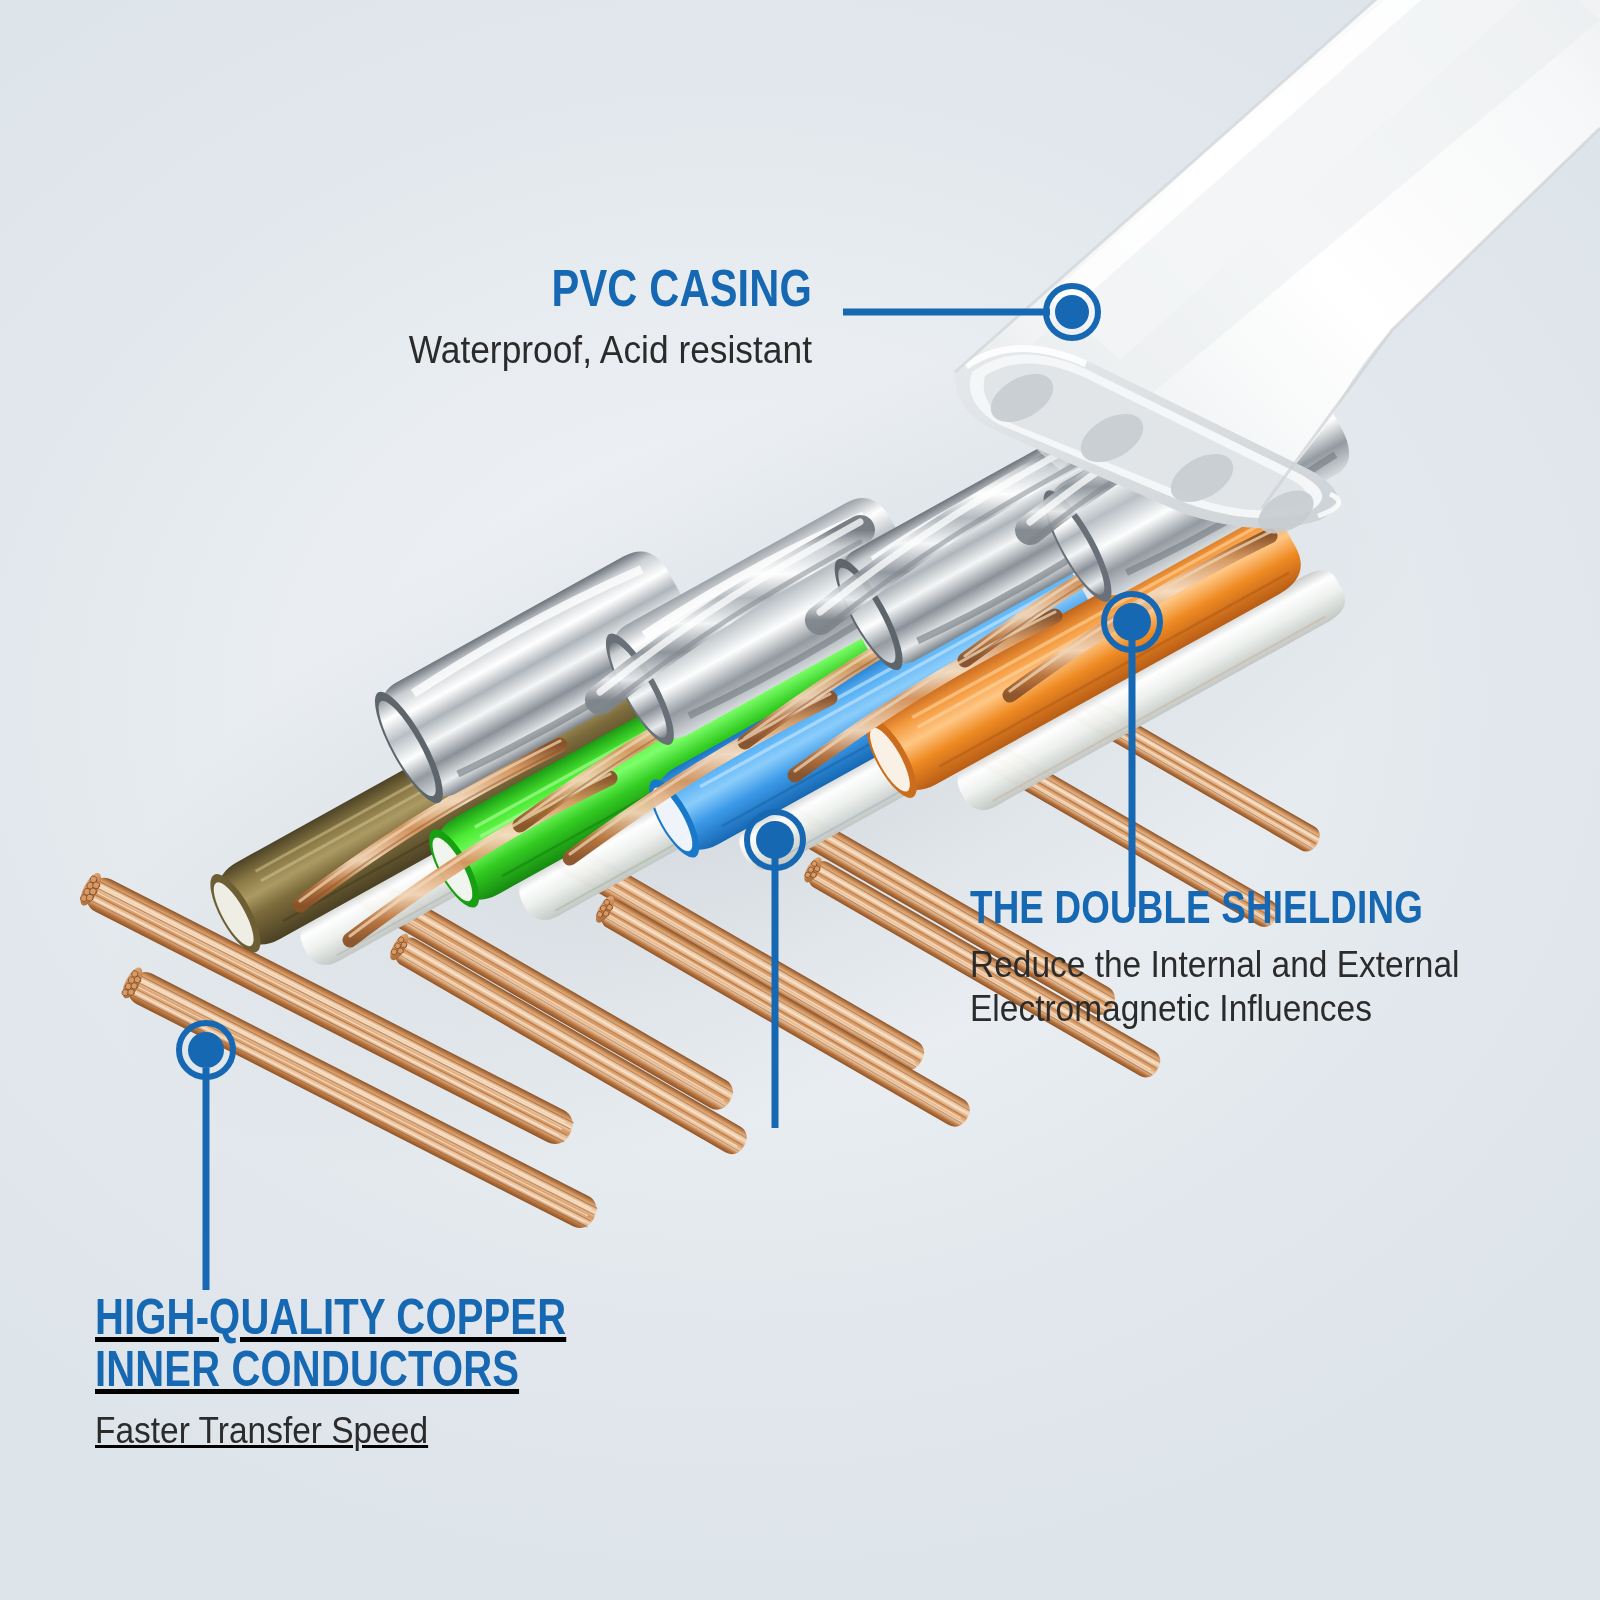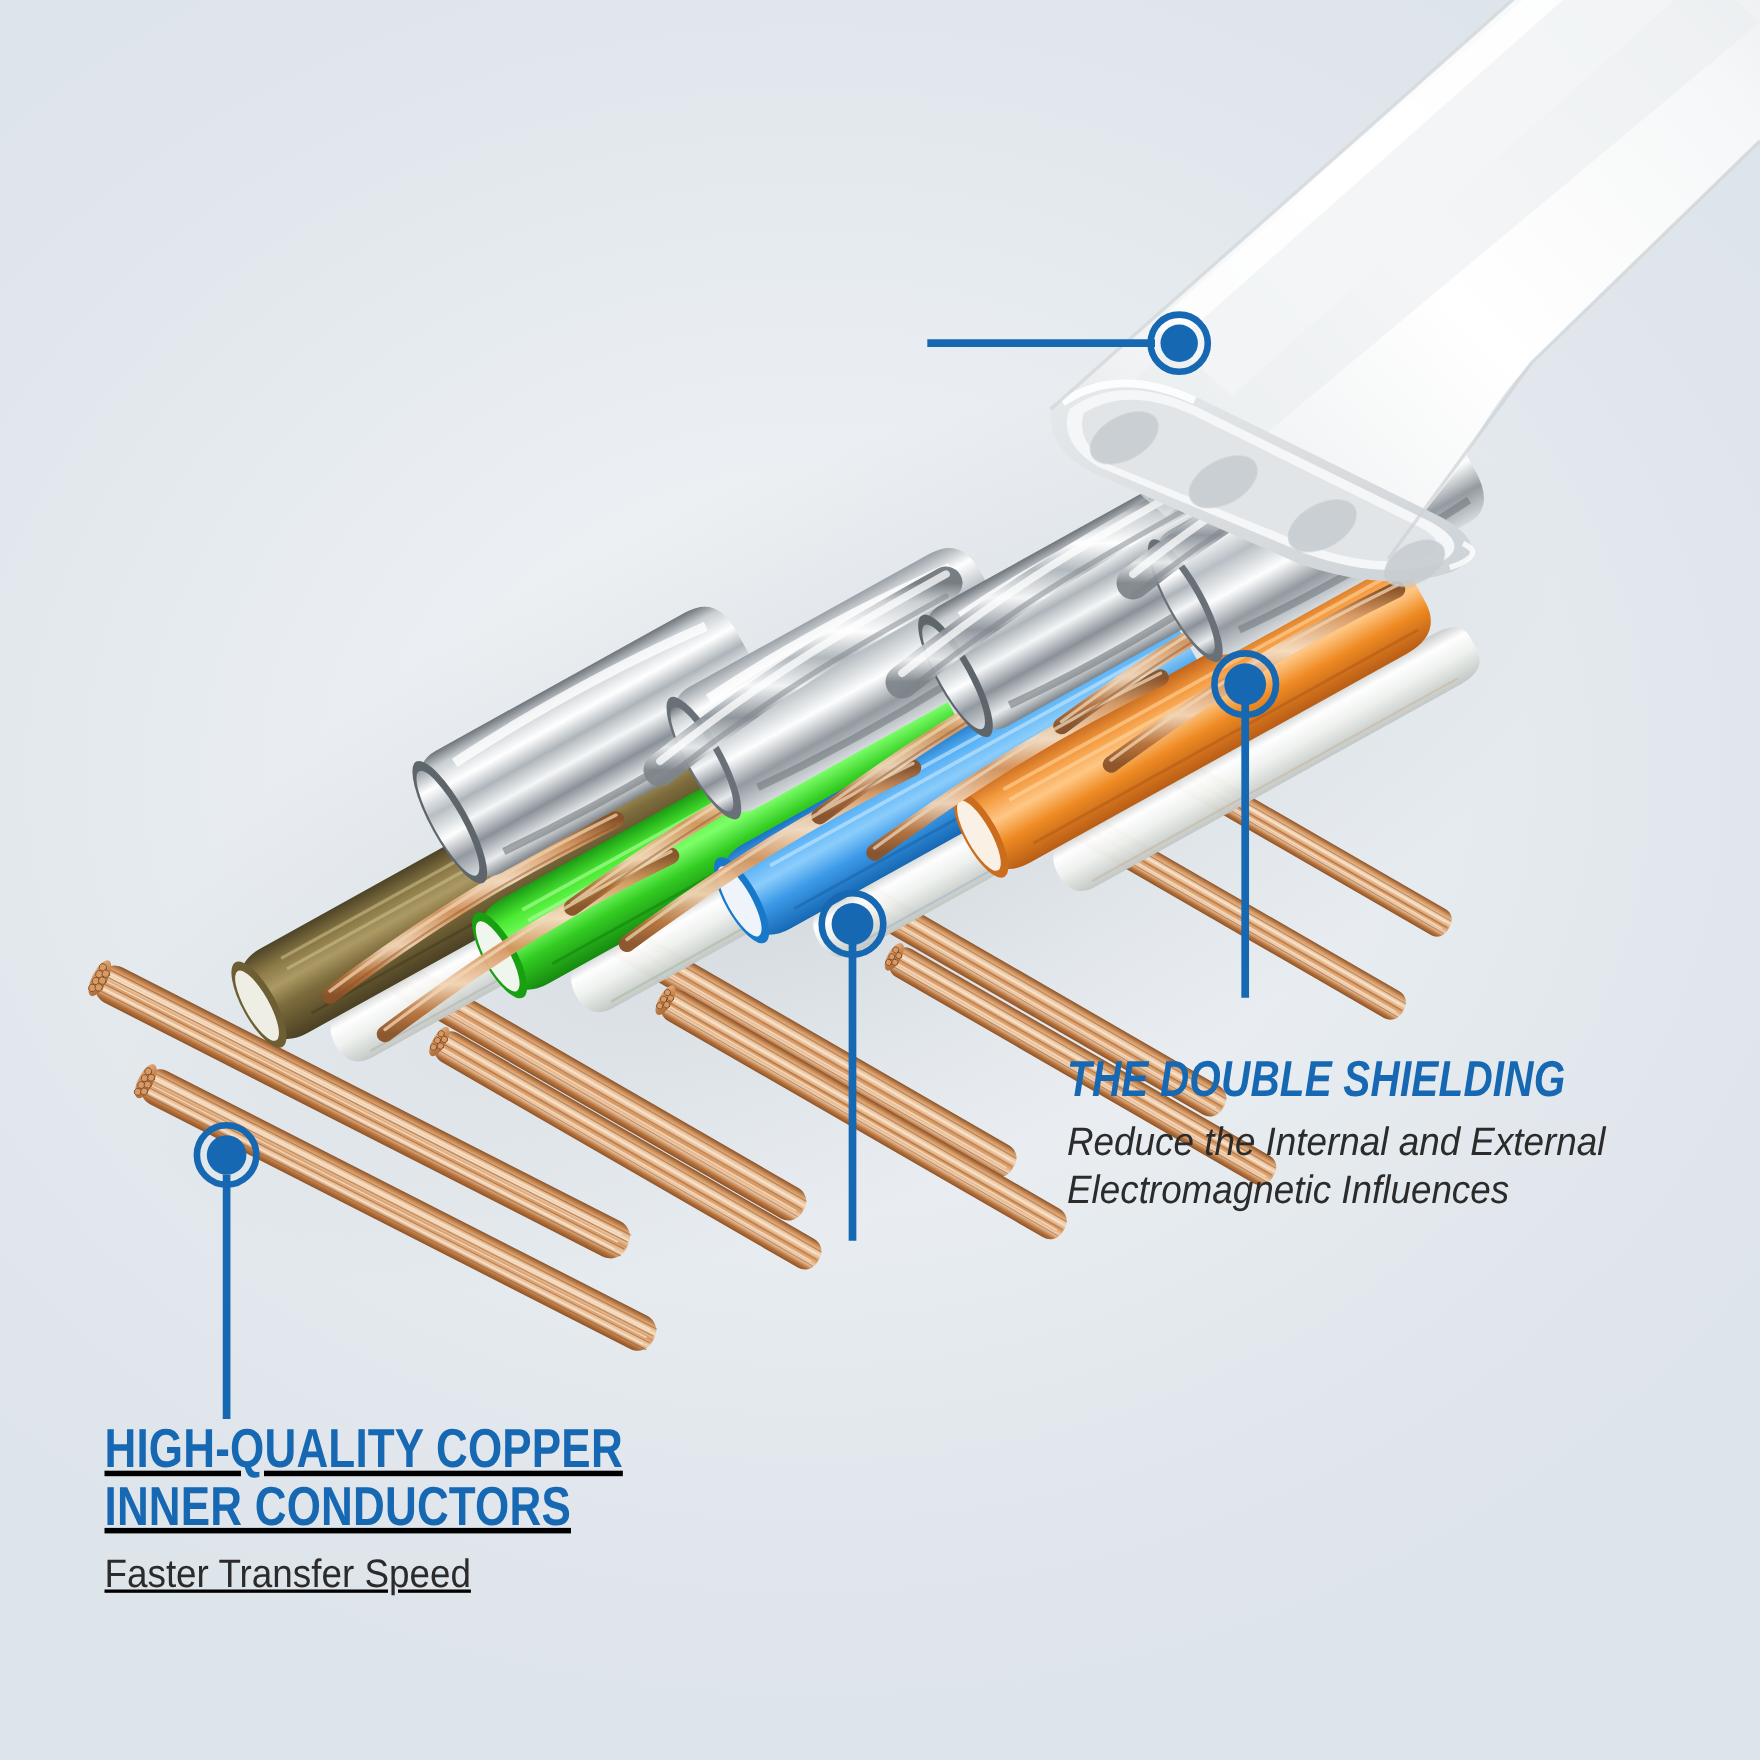--- a/index.html
+++ b/index.html
@@ -38,21 +38,21 @@
     white-space:nowrap;
   }
 
   
   #lbl-pvc{left:347px;top:262px;}
   #lbl-pvc .title{font-size:52px;transform-origin:right top;}
   #lbl-pvc .sub{font-size:38px;margin-top:12px;transform-origin:right top;}
   #lbl-pvc .rowwrap{text-align:right;width:465px;}
 
   
-  #lbl-shield{left:970px;top:957px;font-style:italic;}
+  #lbl-shield{left:970px;top:884px;}
   #lbl-shield .title{font-size:46px;}
   #lbl-shield .sub{font-size:36px;margin-top:12px;}
 
   
   #lbl-cores{left:633px;top:1168px;}
   #lbl-cores .title{font-size:46px;}
   #lbl-cores .sub{font-size:36px;margin-top:12px;}
 
   
   #lbl-copper{left:95px;top:1292px;text-decoration:underline;}
@@ -579,20 +579,26 @@
       <circle cx="775" cy="840" r="19" fill="#1668b3"></circle>
     </g>
 
     <line x1="206" y1="1068" x2="206" y2="1290" stroke="#1668b3" stroke-width="7"></line>
     <g>
       <circle cx="206" cy="1050" r="27" fill="none" stroke="#1668b3" stroke-width="6"></circle>
       <circle cx="206" cy="1050" r="18" fill="#1668b3"></circle>
     </g>
   </svg>
 
+  <div class="lbl" id="lbl-pvc">
+    <div class="rowwrap">
+      <div class="title">PVC CASING</div>
+      <div class="sub">Waterproof, Acid resistant</div>
+    </div>
+  </div>
 
   <div class="lbl" id="lbl-shield">
     <div class="title">THE DOUBLE SHIELDING</div>
     <div class="sub">Reduce the Internal and External</div>
     <div class="sub" style="margin-top:0">Electromagnetic Influences</div>
   </div>
 
 
   <div class="lbl" id="lbl-copper">
     <div class="title">HIGH-QUALITY COPPER</div>

